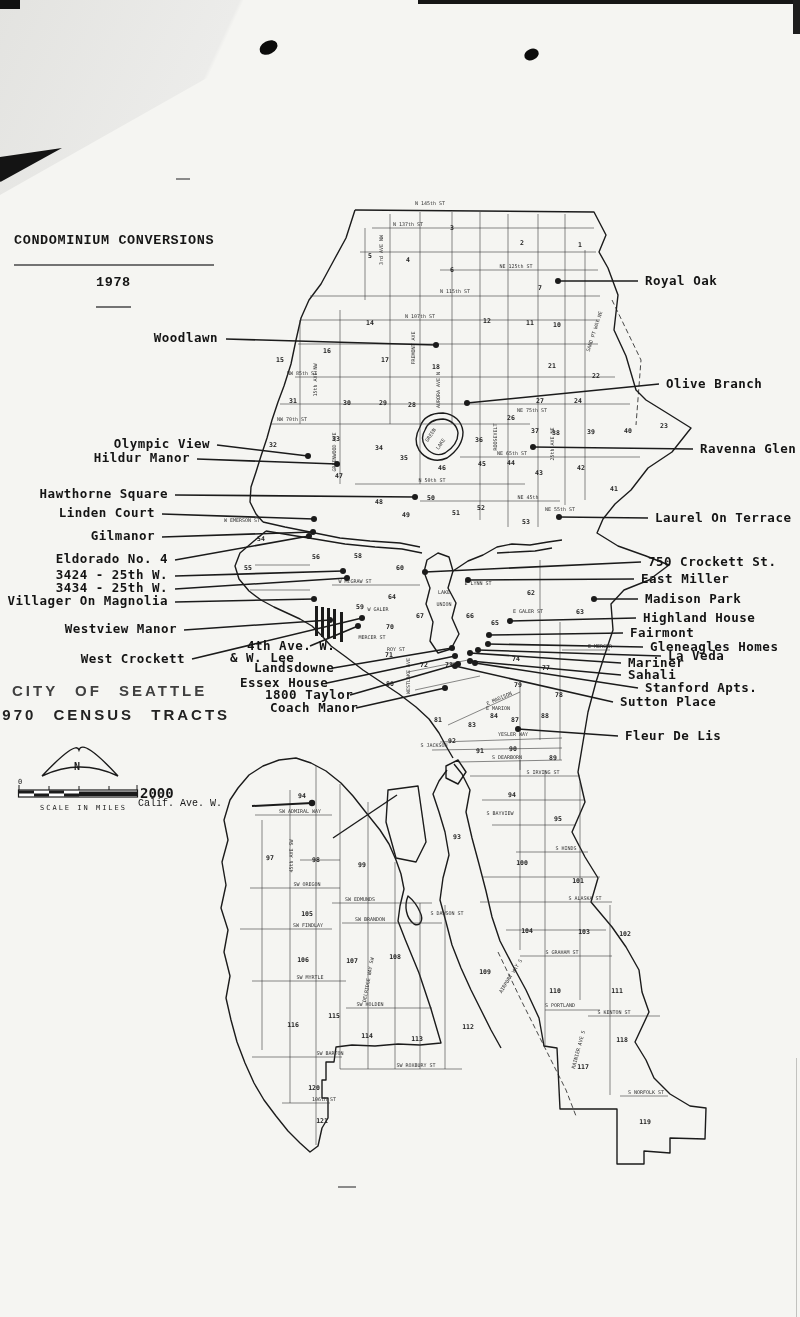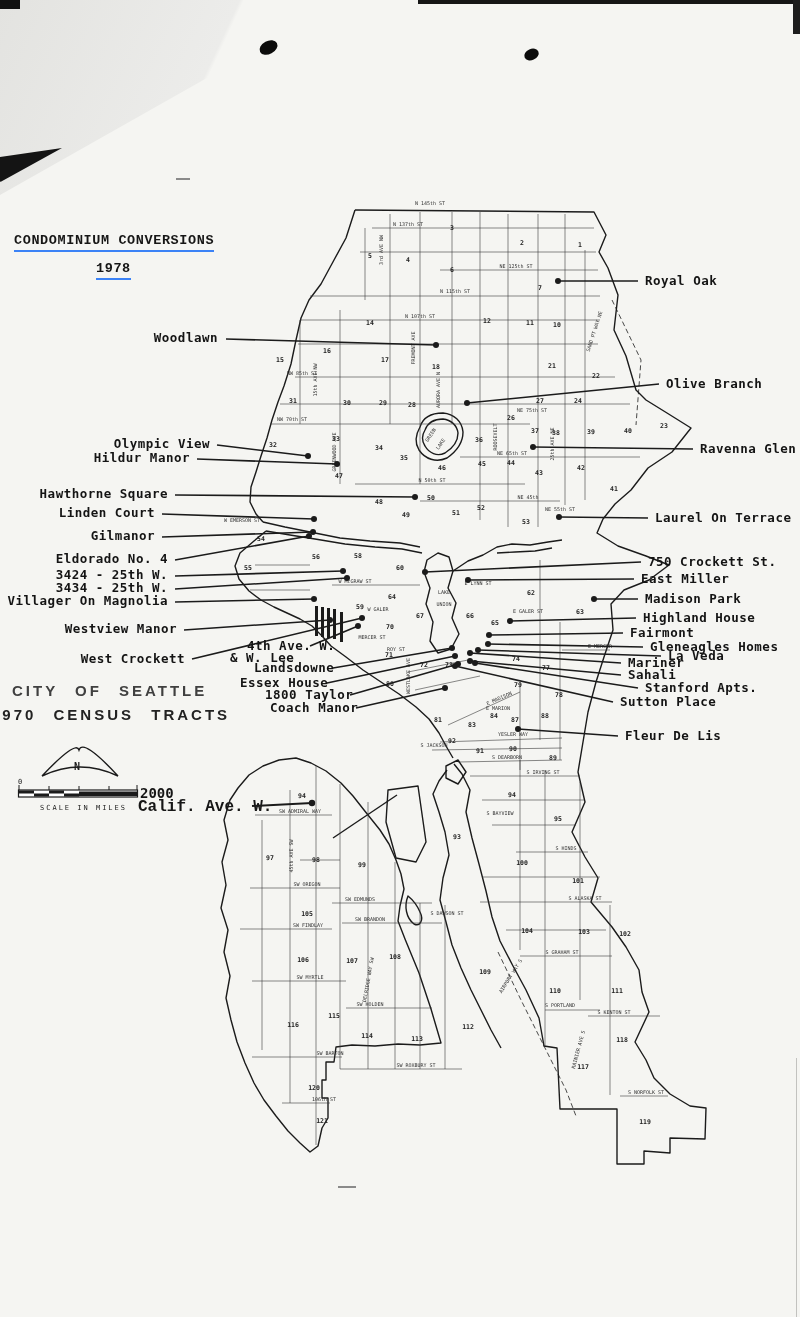--- a/index.html
+++ b/index.html
@@ -13,30 +13,30 @@
              clip-path:polygon(0 30%,100% 0,12% 100%);}
   .tl-black{position:absolute;left:0;top:0;width:20px;height:9px;background:#111;}
   .top-line{position:absolute;left:418px;top:0;width:382px;height:4px;background:#161616;}
   .tr-mark{position:absolute;right:0;top:0;width:7px;height:34px;background:#1d1d1d;}
   .ink-blob{position:absolute;background:#0c0c0c;border-radius:50%;}
   .dash-mark{position:absolute;background:#8a8a8a;}
   .edge-line-r{position:absolute;right:3px;top:1058px;width:1px;height:259px;background:#c2c2bf;}
   
   .title-block{position:absolute;left:14px;top:231px;}
   .title-line{font-size:13.5px;font-weight:bold;letter-spacing:.6px;
-              border-bottom:2px solid #3b82f6;padding-bottom:2px;display:inline-block;}
+              border-bottom:2px solid #737373;padding-bottom:16px;display:inline-block;}
   .title-year{margin-top:9px;margin-left:82px;}
   
   .legend-city{position:absolute;left:12px;top:682px;font-family:"Liberation Sans",sans-serif;
                font-weight:bold;font-size:15px;letter-spacing:3px;word-spacing:10px;color:#404040;}
   .legend-tracts{position:absolute;left:-9px;top:706px;font-family:"Liberation Sans",sans-serif;
                font-weight:bold;font-size:15px;letter-spacing:3px;word-spacing:10px;color:#222;}
   .north-svg{position:absolute;left:38px;top:736px;}
   .scale-svg{position:absolute;left:12px;top:776px;}
-  .calif-label{position:absolute;left:138px;top:798px;font-size:16px;font-weight:bold;}
+  .calif-label{position:absolute;left:138px;top:798px;font-size:10px;font-weight:normal;}
   .map-svg{position:absolute;left:0;top:0;}
   svg text{font-family:"DejaVu Sans Mono",monospace;}
 </style>
 </head>
 <body>
 
 <div class="page">
 
   <div class="fold-tl"></div>
   <div class="fold-edge"></div>

